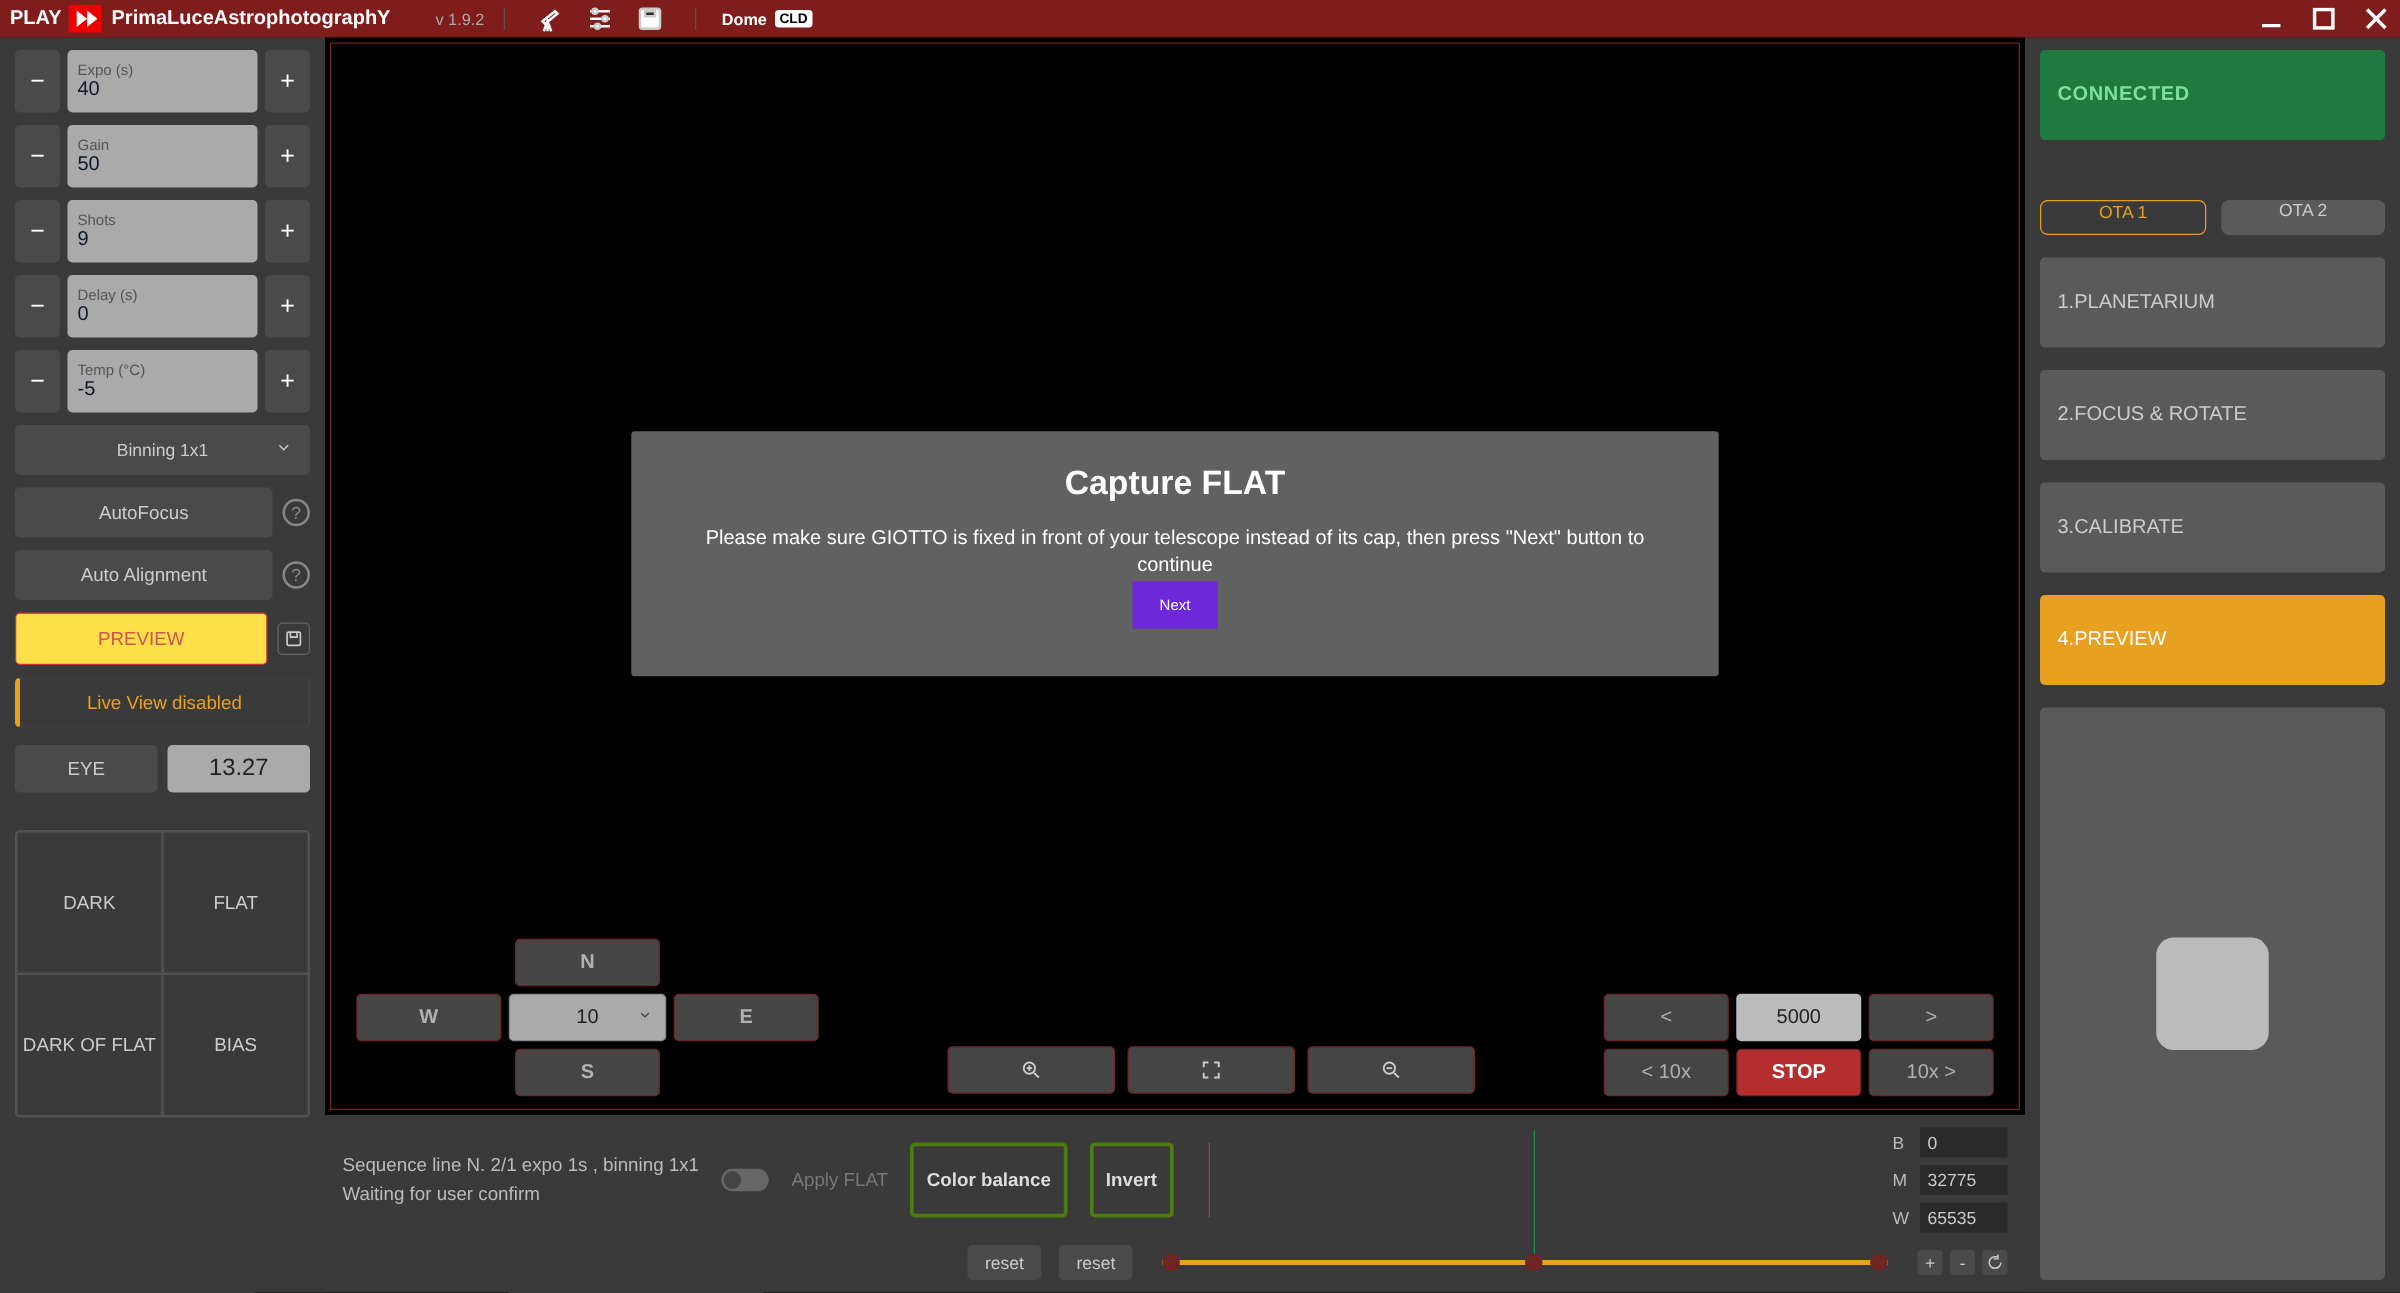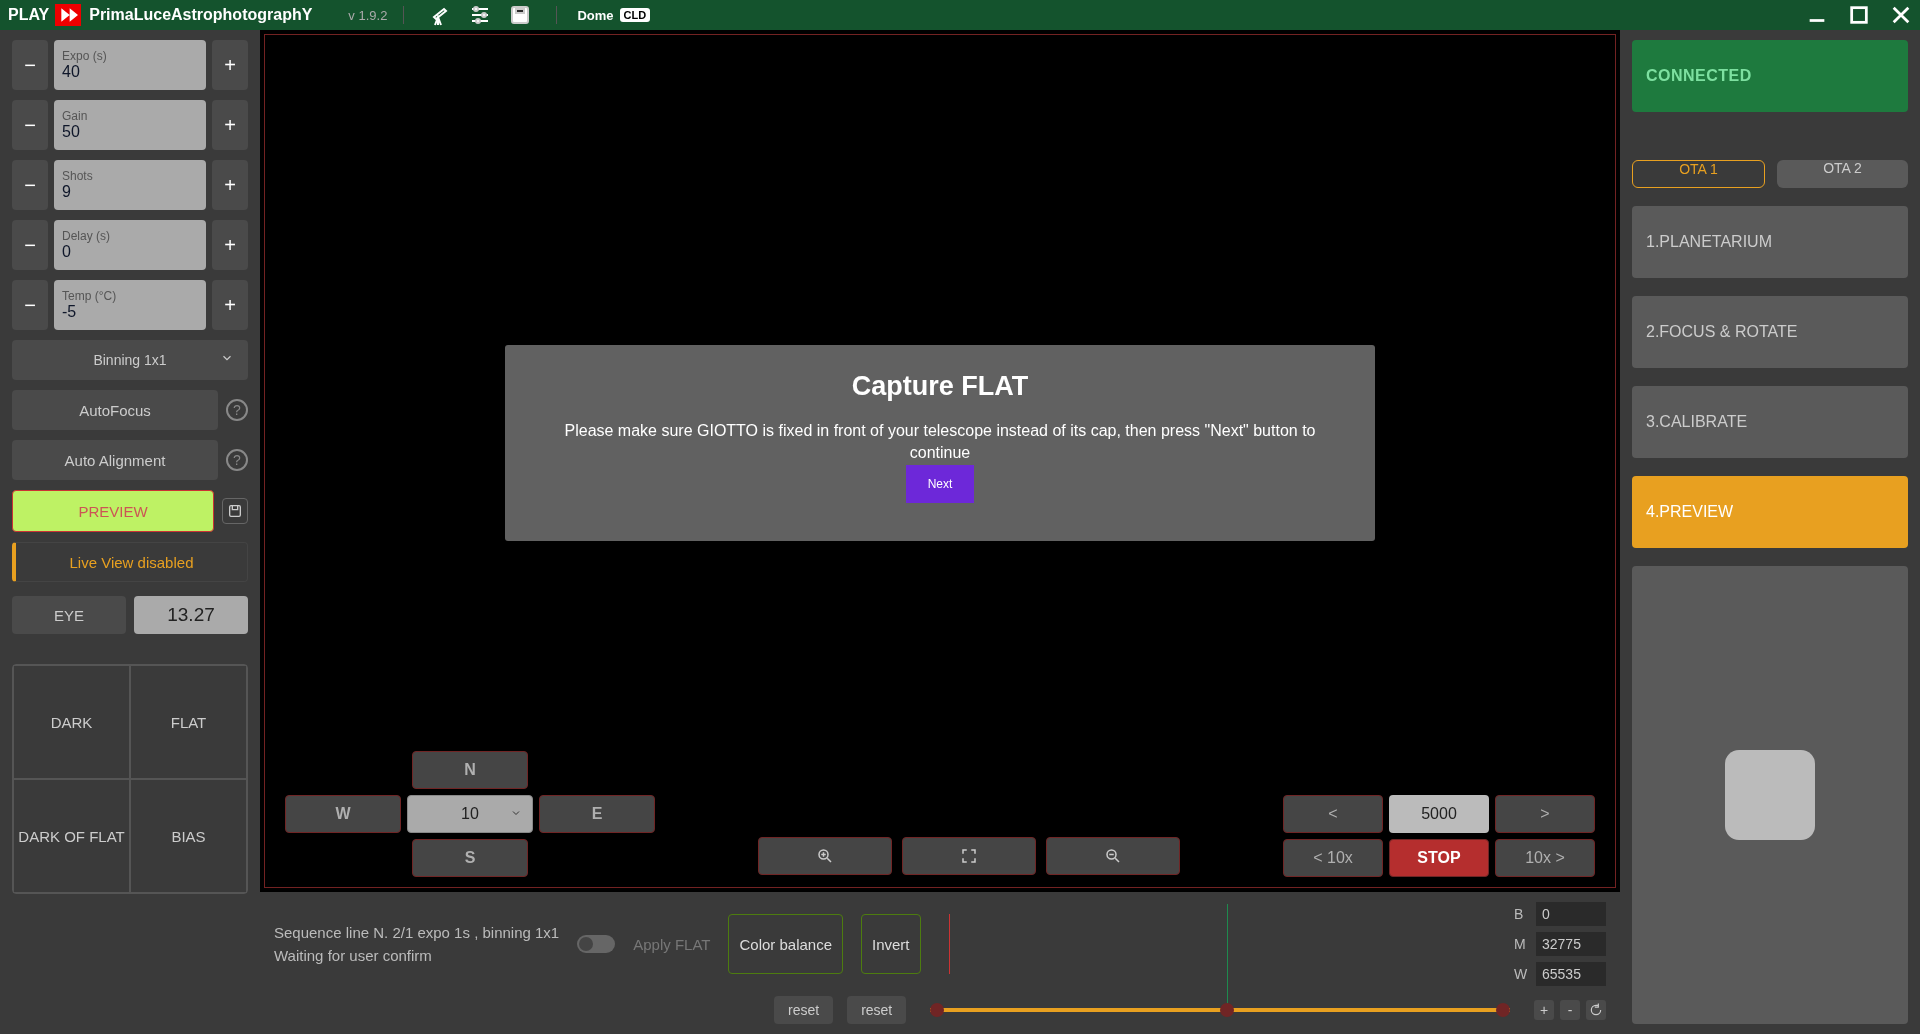--- a/index.html
+++ b/index.html
@@ -1,21 +1,21 @@
 <!DOCTYPE html>
 <html><head>
 <meta charset="utf-8">
 <style>
 * { box-sizing: border-box; margin: 0; padding: 0; font-family: Arial, Helvetica, sans-serif; }
 html, body { width: 1920px; height: 1034px; background: #1e1e1e; color: #ccc; overflow: hidden; }
 
 
 .header {
   height: 30px;
-  background: #14532d;
+  background: #7f1d1d;
   display: flex;
   align-items: center;
   padding: 0 8px;
   font-size: 14px;
   position: relative;
 }
 .header .logo-group { display: flex; align-items: center; gap: 6px; }
 .header .play-label { color: #fff; font-weight: bold; font-size: 16px; }
 .header .logo-box { width: 26px; height: 22px; background: #e00; display: flex; align-items: center; justify-content: center; position: relative; }
 .header .logo-box svg { width: 20px; height: 20px; }
@@ -98,21 +98,21 @@
   color: #888;
   font-size: 14px;
   display: flex;
   align-items: center;
   justify-content: center;
   cursor: pointer;
 }
 
 .btn-red-outline {
   height: 42px;
-  background: #bef264;
+  background: #fde047;
   border: 1px solid #c33;
   border-radius: 4px;
   display: flex;
   align-items: center;
   justify-content: center;
   color: #c55;
   font-size: 15px;
   cursor: pointer;
 }
 .preview-row { display: flex; gap: 8px; align-items: center; }
@@ -297,28 +297,29 @@
 .toggle {
   width: 38px; height: 18px; background: #666; border-radius: 10px;
   position: relative; cursor: pointer;
 }
 .toggle::after {
   content: ''; position: absolute; left: 2px; top: 2px;
   width: 14px; height: 14px; background: #444; border-radius: 50%;
 }
 .apply-flat-lbl { color: #777; font-size: 15px; }
 .orange-box-btn {
-  border: 1px solid #4d7c0f;
+  border: 3px solid #4d7c0f;
   border-radius: 4px;
   padding: 0 10px;
   height: 60px;
   color: #ddd;
   font-size: 15px;
   display: flex; flex-direction: column; align-items: flex-end; justify-content: center;
   cursor: pointer;
+  font-weight: bold;
 }
 .bottom-slider-area {
   flex: 1;
   position: relative;
   height: 60px;
   border-left: 1px solid #c33;
   margin-left: 10px;
 }
 .vert-green { position: absolute; right: 260px; top: -10px; bottom: -30px; width: 1px; background: #1e8a4e; }
 .bmw-col { margin-left: 8px; display: flex; flex-direction: column; gap: 6px; }

